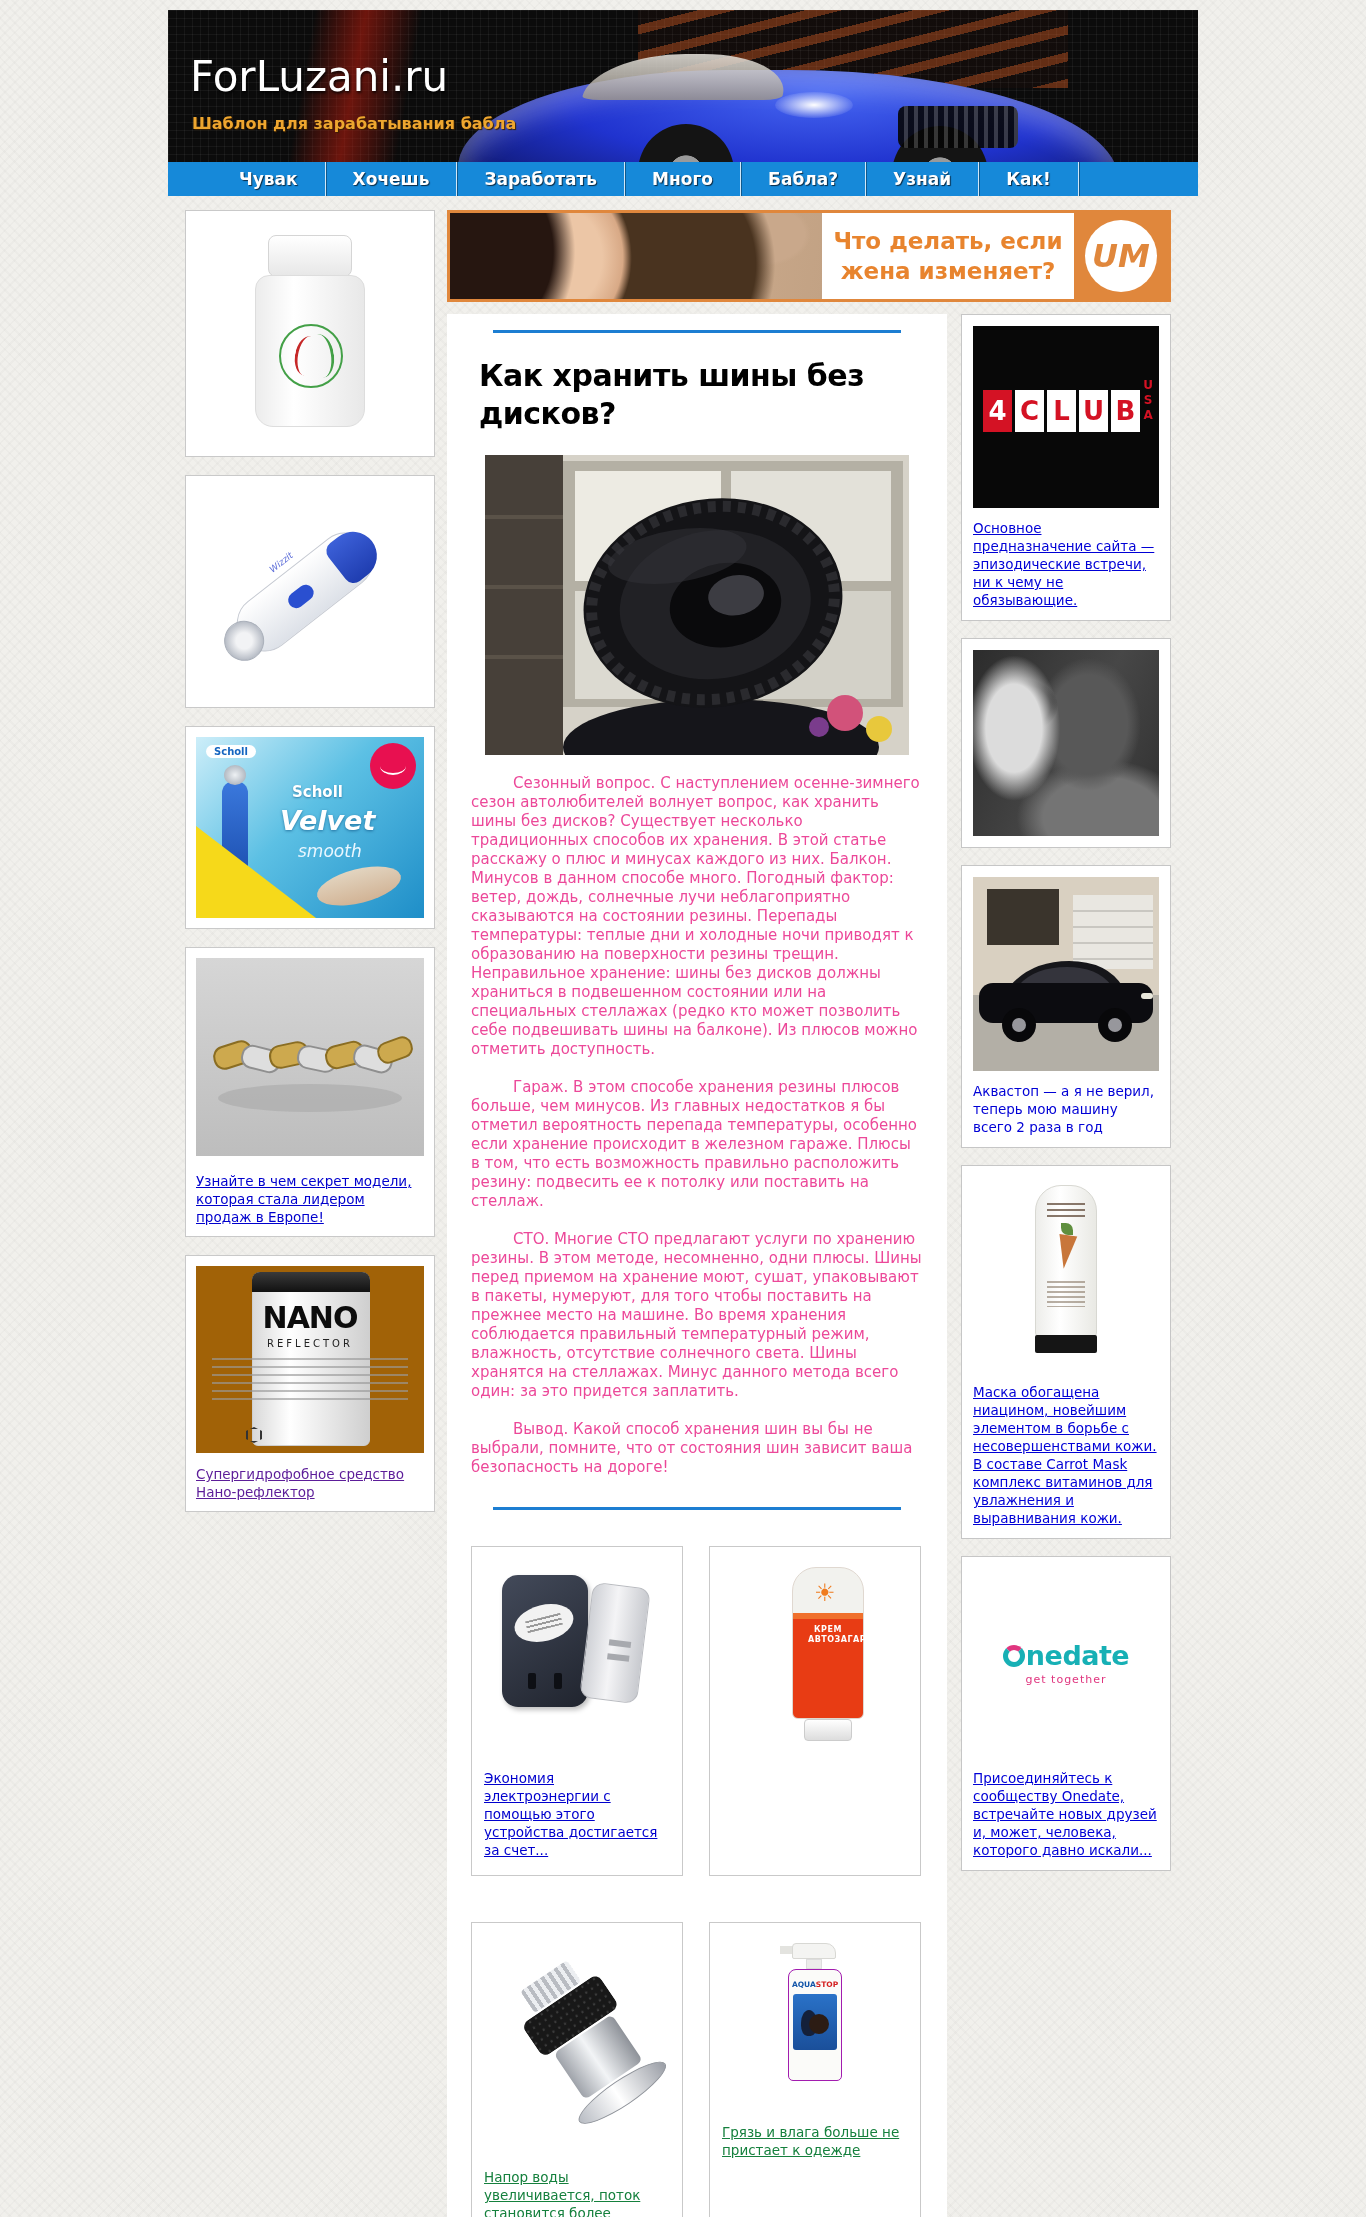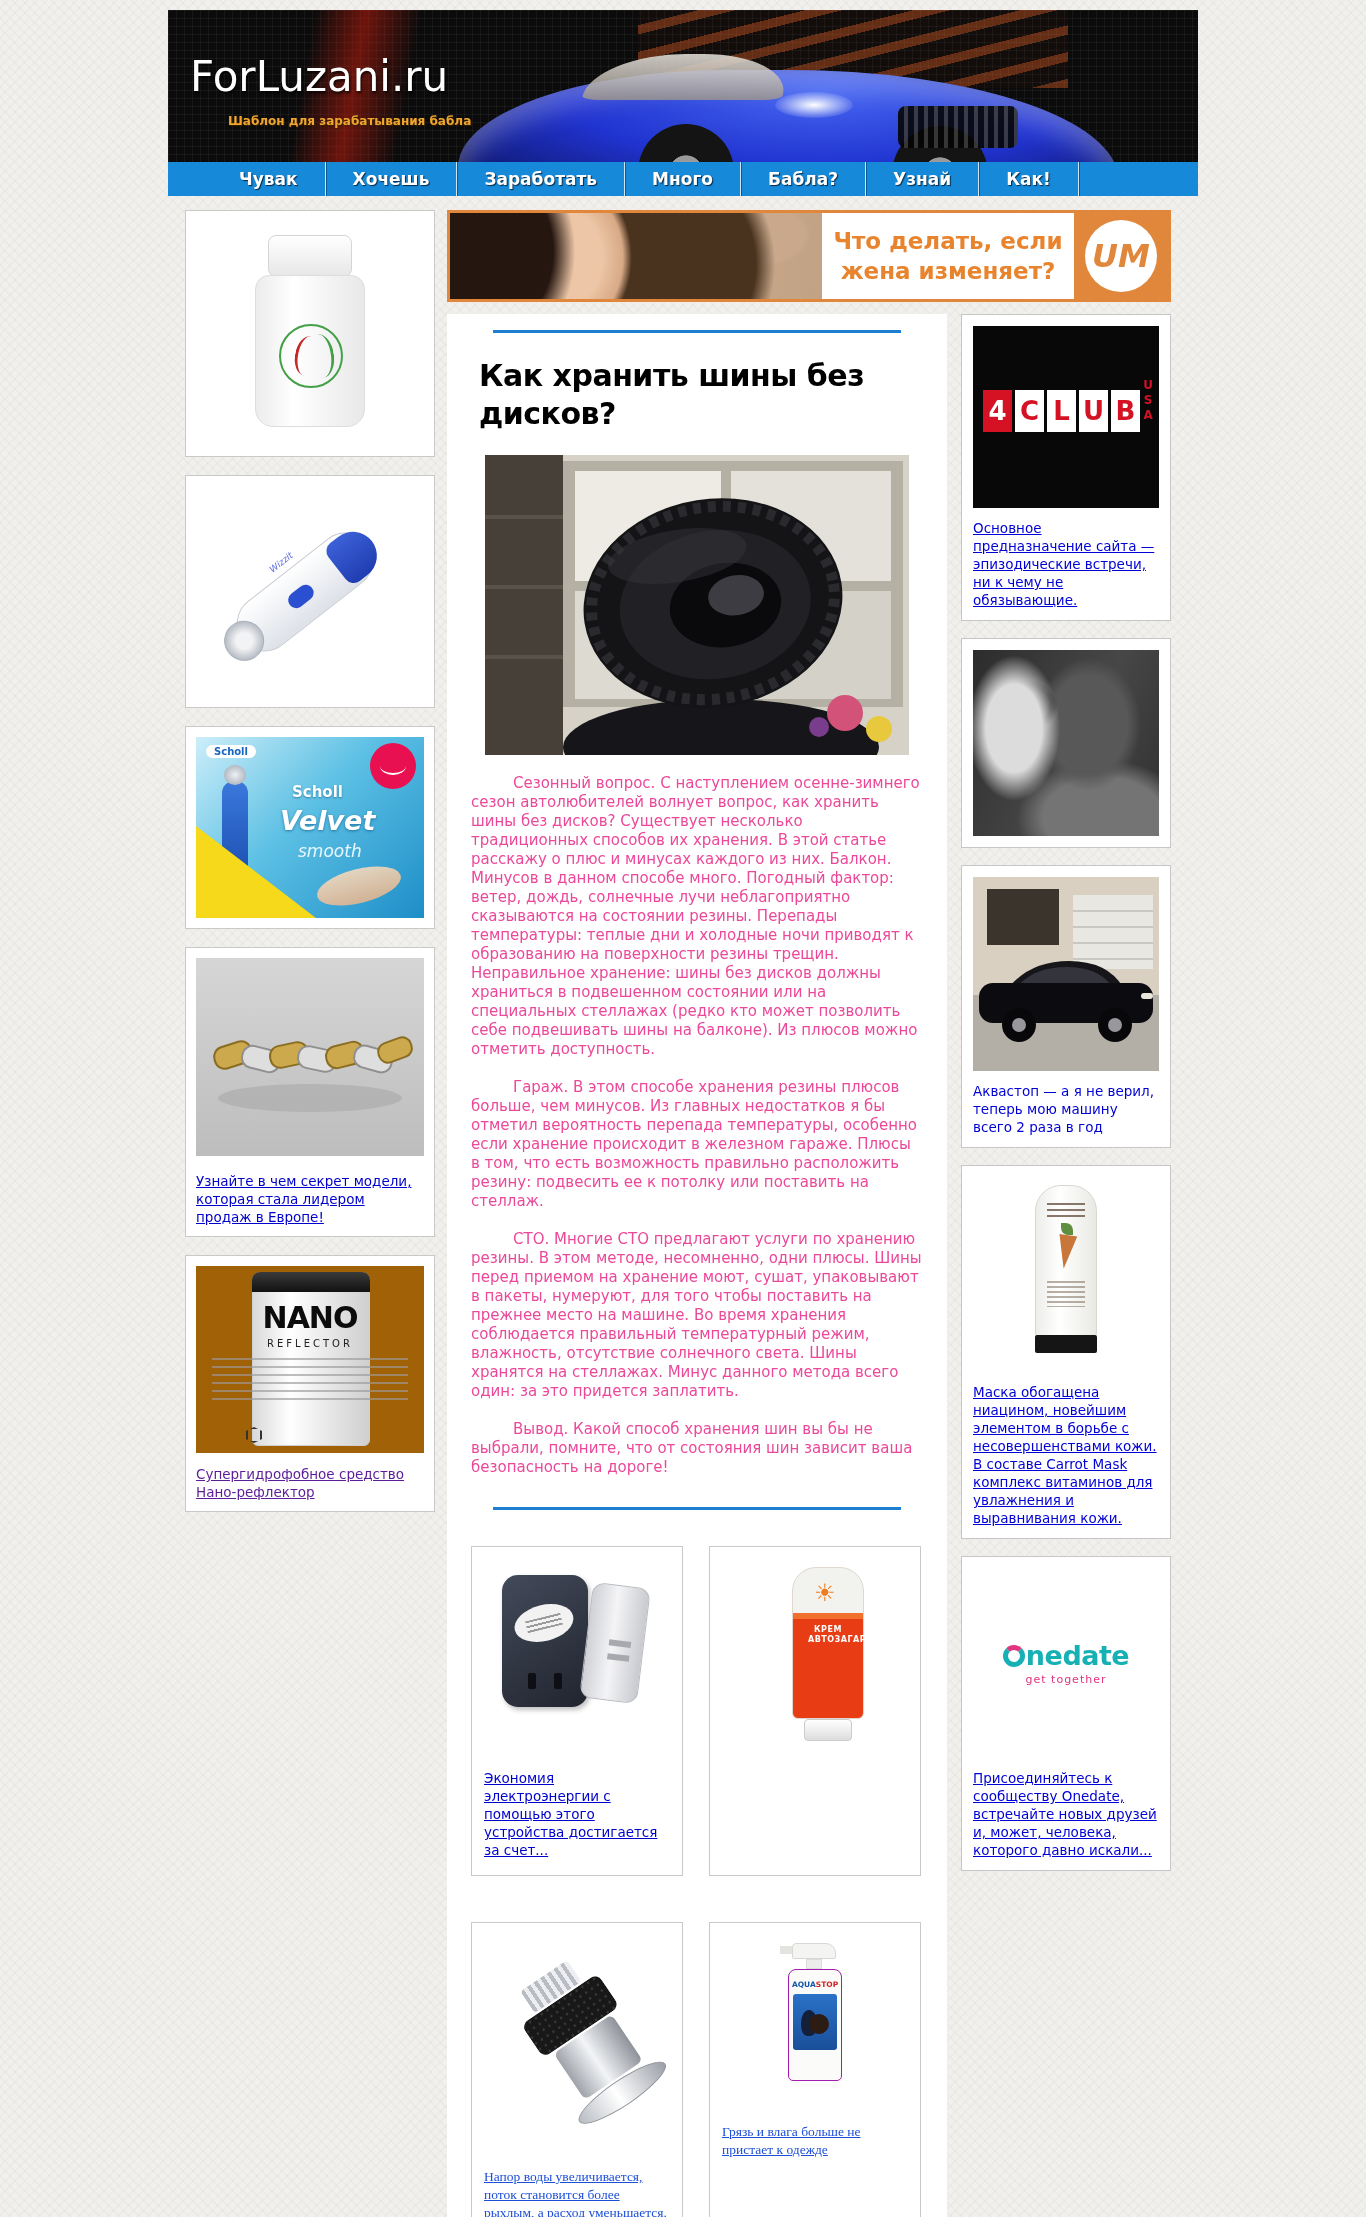--- a/index.html
+++ b/index.html
@@ -35,22 +35,22 @@
     background:linear-gradient(#e9e6df,#9b948a);opacity:.85;transform:skewX(-16deg);}
   .hdr-wheel{position:absolute;left:470px;bottom:-58px;width:96px;height:96px;border-radius:50%;
     background:radial-gradient(#9a9a9a 0 24%, #141414 25% 100%);}
   .hdr-wheel.w2{left:auto;right:210px;bottom:-60px;}
   .hdr-headlight{position:absolute;right:345px;bottom:44px;width:78px;height:26px;border-radius:50%;
     background:radial-gradient(#ffffff, rgba(255,255,255,.08) 72%);}
   .hdr-grille{position:absolute;right:180px;bottom:14px;width:120px;height:42px;border-radius:8px;opacity:.9;
     background:repeating-linear-gradient(90deg,#050505 0 6px,#3a3a3a 6px 10px);}
   .logo{position:absolute;left:22px;top:42px;font-size:42px;color:#fff;letter-spacing:0;
     text-shadow:1px 2px 3px rgba(0,0,0,.8);}
-  .tagline{position:absolute;left:24px;top:104px;font-size:12px;font-weight:bold;color:#eea62f;
-    text-shadow:1px 1px 1px #3a2000;margin-left:36px;}
+  .tagline{position:absolute;left:24px;top:104px;font-size:16px;font-weight:bold;color:#eea62f;
+    text-shadow:1px 1px 1px #3a2000;}
 
   
   nav{height:34px;background:#1689d9;display:flex;align-items:center;padding-left:44px;}
   nav a{display:inline-block;padding:0 27px;font-size:17px;font-weight:bold;color:#fff;
     text-decoration:none;line-height:34px;text-shadow:1px 1px 1px #0a2a44;
     border-right:1px solid rgba(255,255,255,.8);box-shadow:1px 0 0 rgba(0,0,0,.35);}
 
   
   .columns{display:flex;gap:12px;padding:14px 17px 0;min-height:1895px;align-items:flex-start;}
 
@@ -85,21 +85,21 @@
   .hr.top{margin-bottom:24px;}
   .hr.bottom{margin-top:30px;}
   h1{font-size:30px;line-height:38px;color:#000;margin:0 0 22px 8px;letter-spacing:-.5px;}
   .tirefig{width:424px;margin:4px auto 4px;display:block;}
   .article p{font-size:15px;line-height:19px;color:#ec4899;text-indent:42px;margin:19px 0;}
 
   .prodgrid{display:grid;grid-template-columns:212px 212px;column-gap:26px;row-gap:46px;margin-top:36px;}
   .prodbox{border:1px solid #c9c9c9;background:#fff;padding:12px 12px 16px;}
   .prodimg{position:relative;overflow:hidden;margin-bottom:12px;}
   .prodlink{display:block;font-size:13.5px;line-height:18px;color:#0000cd;text-decoration:underline;margin-top:28px;}
-  .prodlink.visited{color:#1d4ed8;font-family:Liberation Serif, serif;}
+  .prodlink.visited{color:#15803d;}
 
   
   .right{width:210px;flex:none;}
   .adbox{border:1px solid #c6c6c6;background:#fff;padding:11px;margin-bottom:17px;}
   .adimg{position:relative;overflow:hidden;}
   .adlink{display:block;margin-top:11px;font-size:13.5px;line-height:18px;color:#0000d6;text-decoration:underline;}
   .adlink.plain{text-decoration:none;}
   .adlink .rest{text-decoration:none;display:inline;}
 
   

